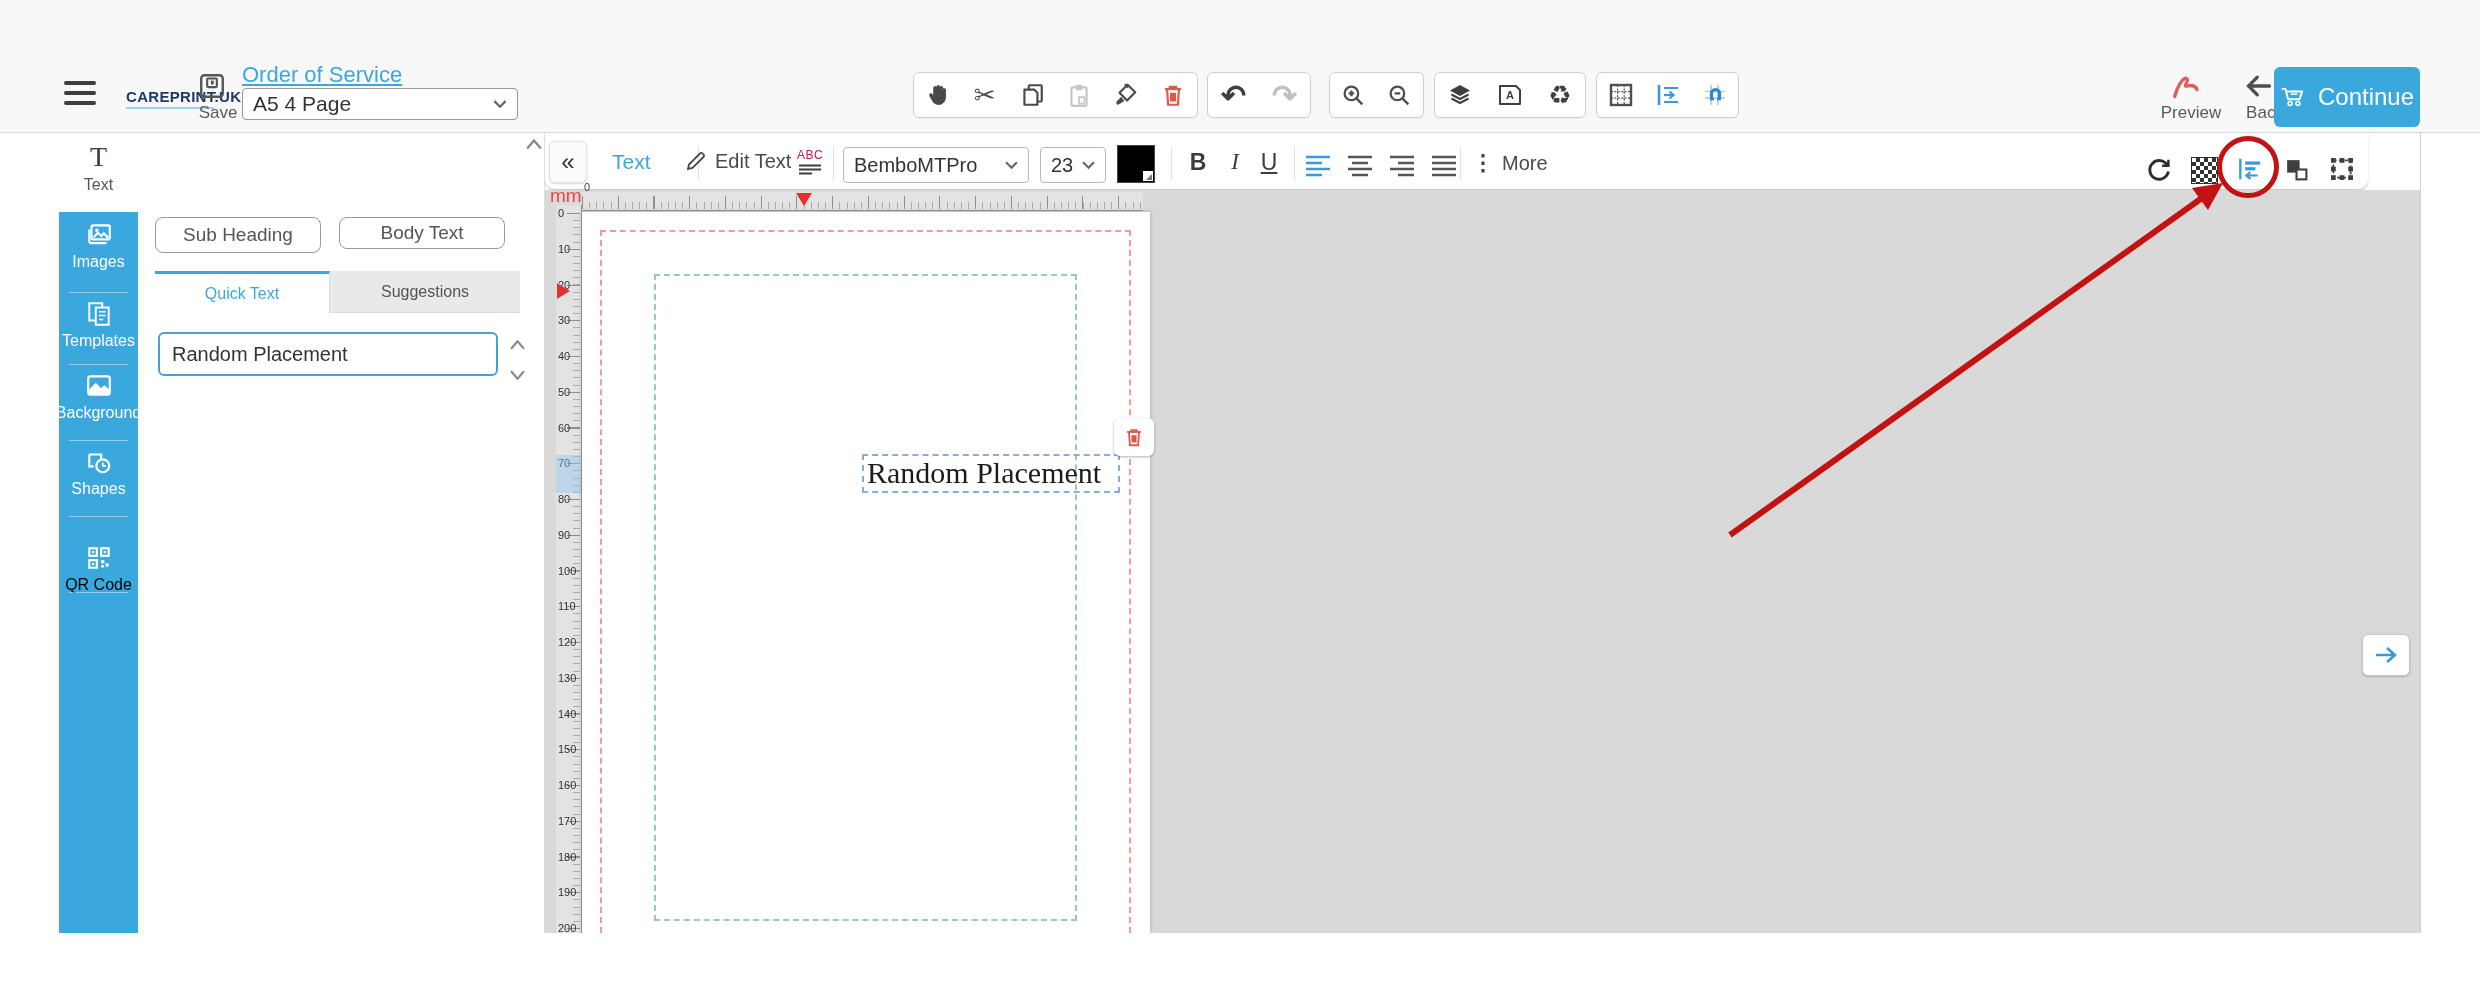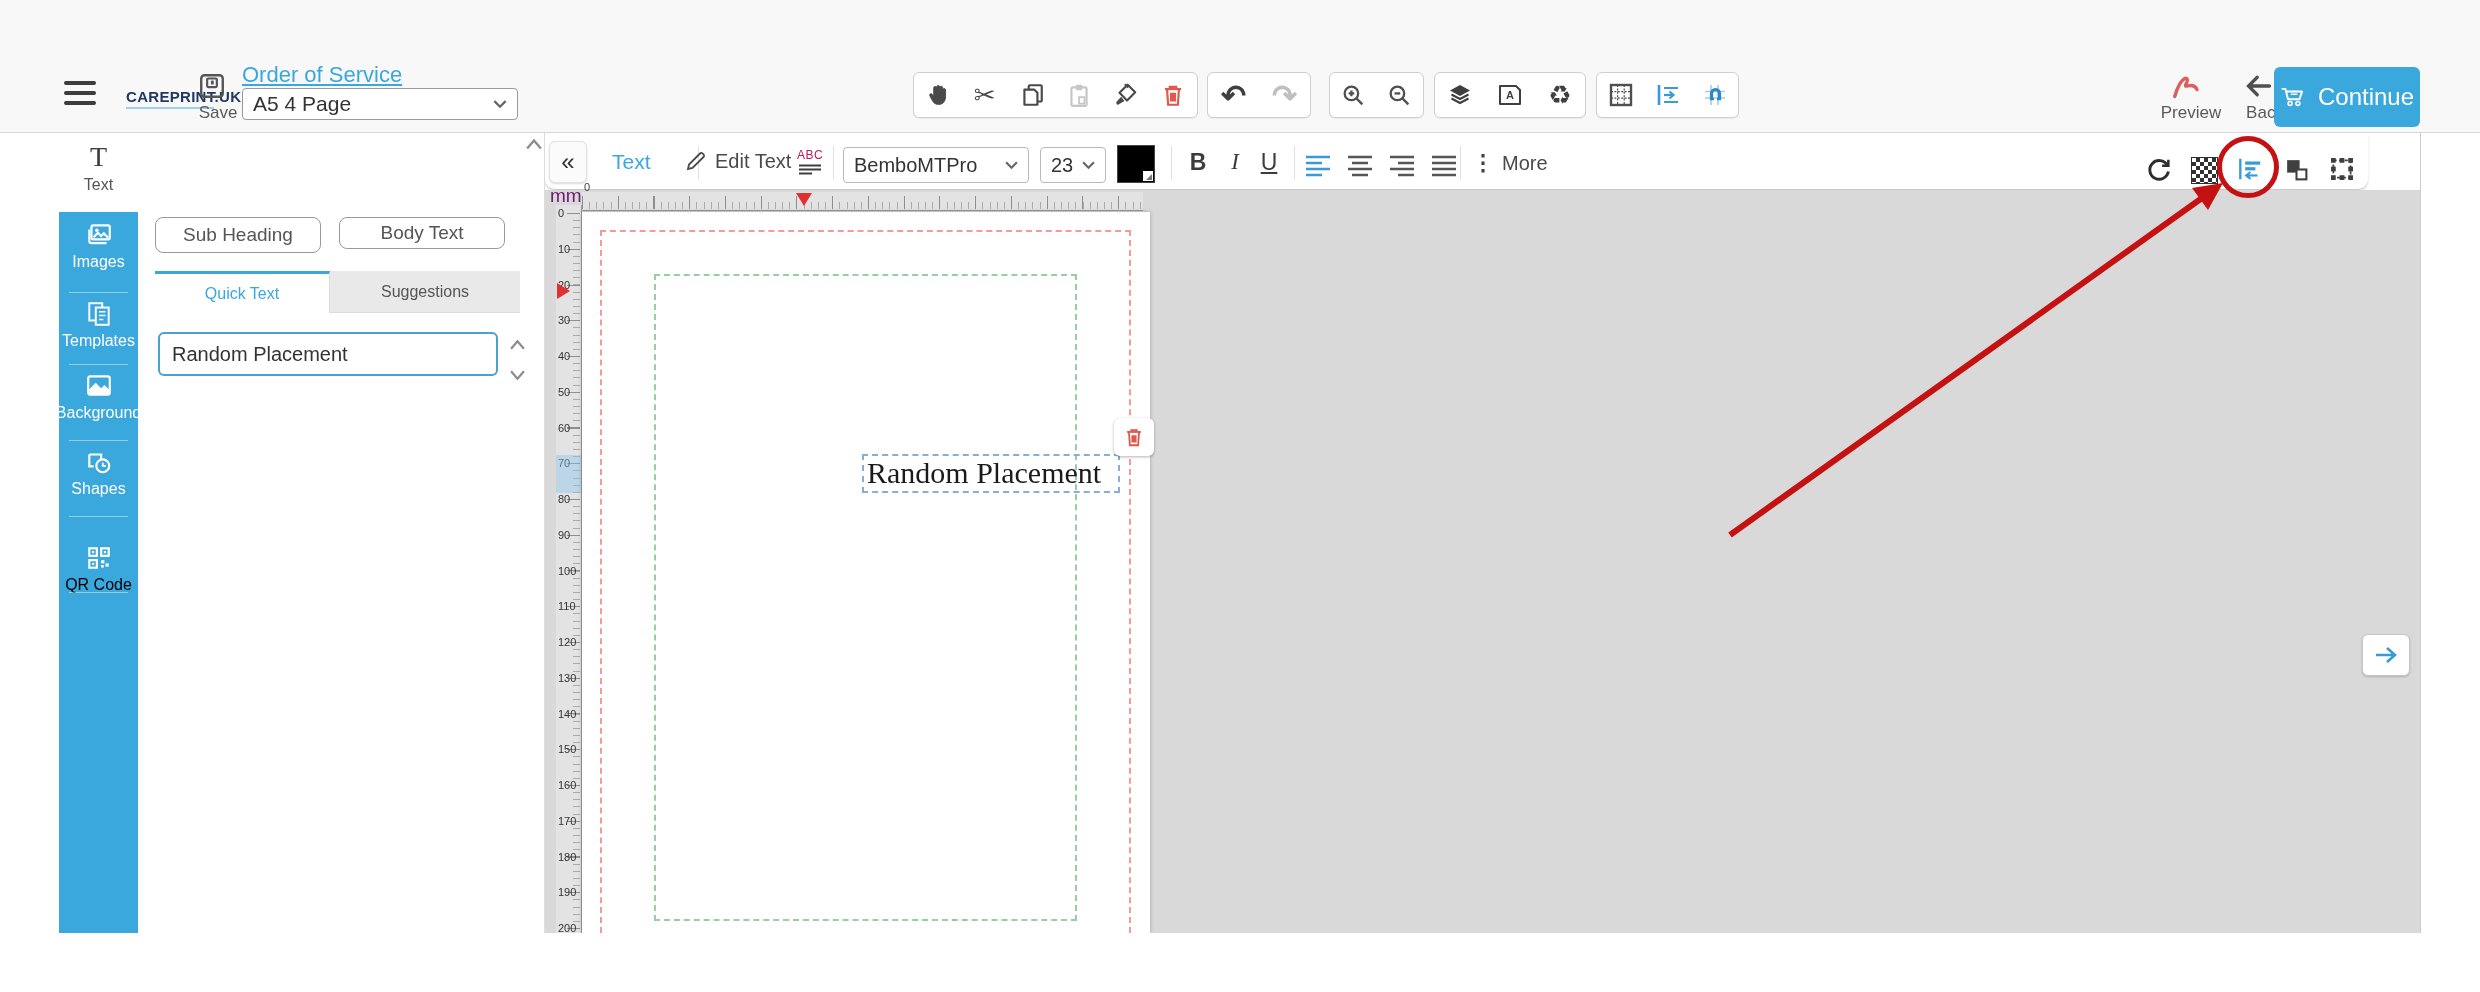--- a/index.html
+++ b/index.html
@@ -437,21 +437,21 @@
       </svg>
   </div>
   <div class="abs" style="left:510px;top:366px;">
     <svg width="15" height="10" viewBox="0 0 14 9">
         <polyline points="1,1 7,8 13,1" fill="none" stroke="#8a8a8a" stroke-width="2"></polyline>
       </svg>
   </div>
 
   <div class="abs canvas"></div>
 
-  <div class="abs" style="left:550px;top:185px;font-size:19px;color:#701a75;">mm</div>
+  <div class="abs" style="left:550px;top:185px;font-size:19px;color:#ef4444;">mm</div>
   <div class="abs" style="left:584px;top:181px;font-size:11px;color:#3f3f3f;">0</div>
 
   <div class="abs hruler">
     <div class="hticks-min"></div>
     <div class="hticks-maj"></div>
   </div>
   <div class="abs vruler">
     <div class="vticks-min"></div>
     <div class="vticks-maj"></div>
   <span class="vrl" style="top: 2px;">0</span>

